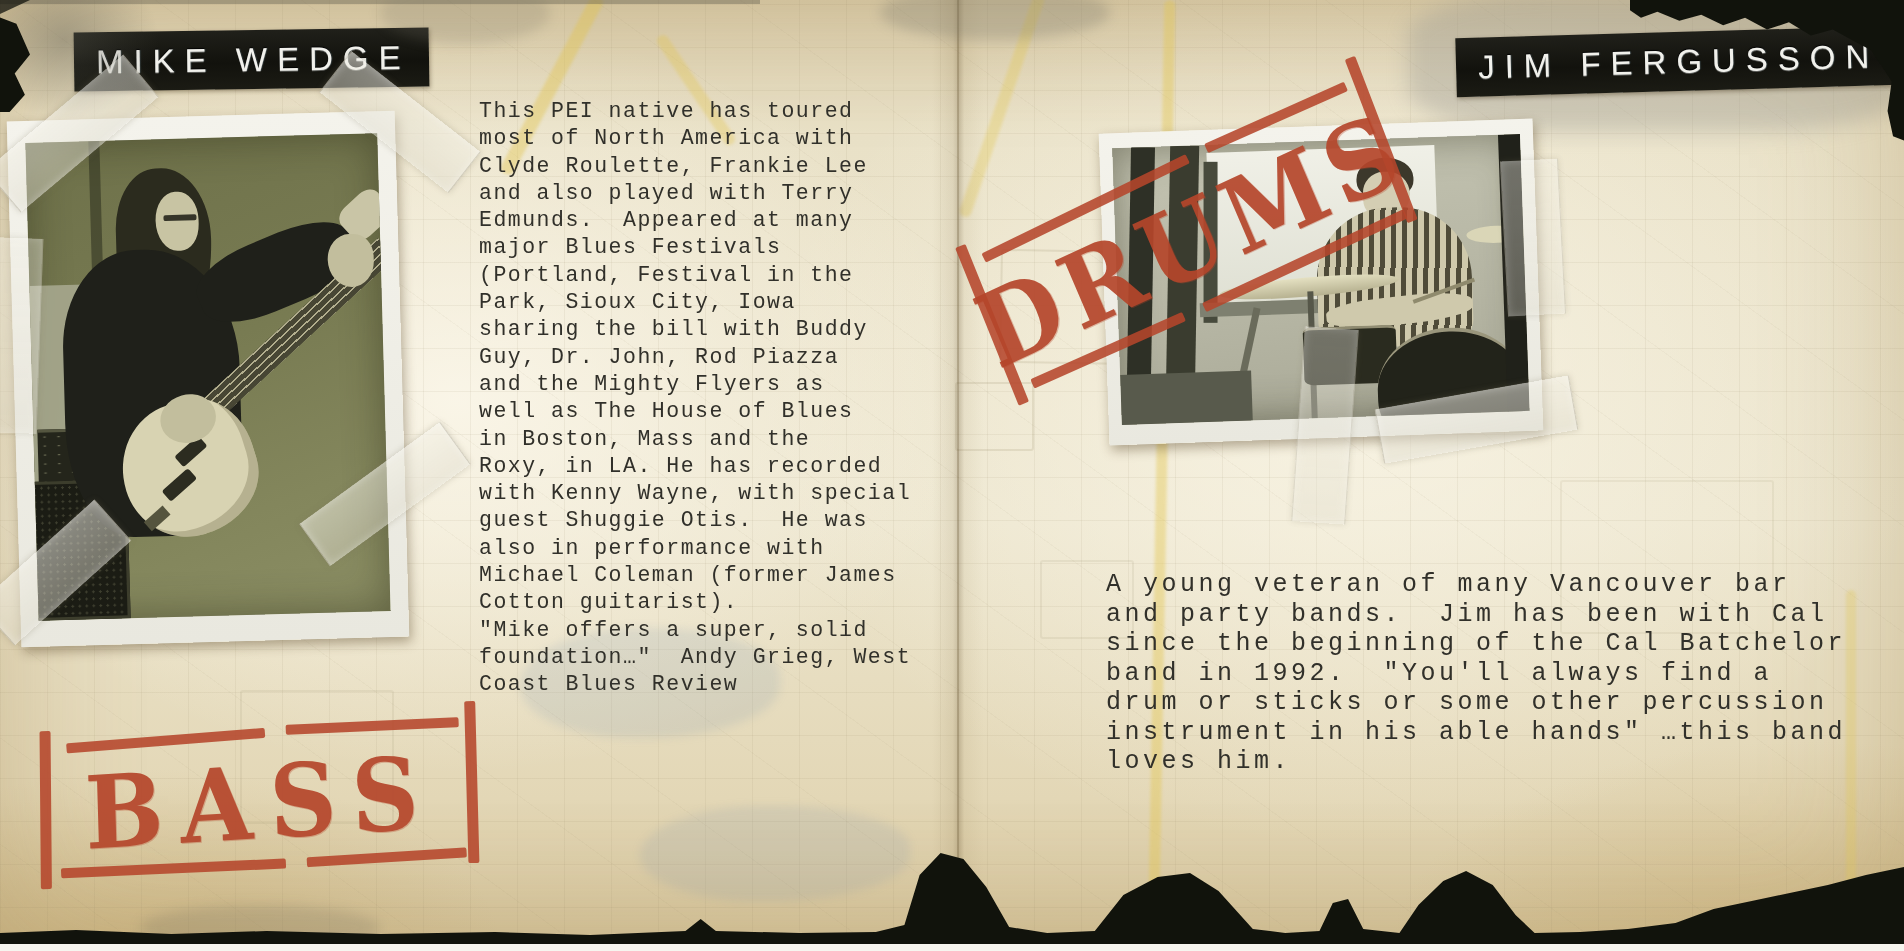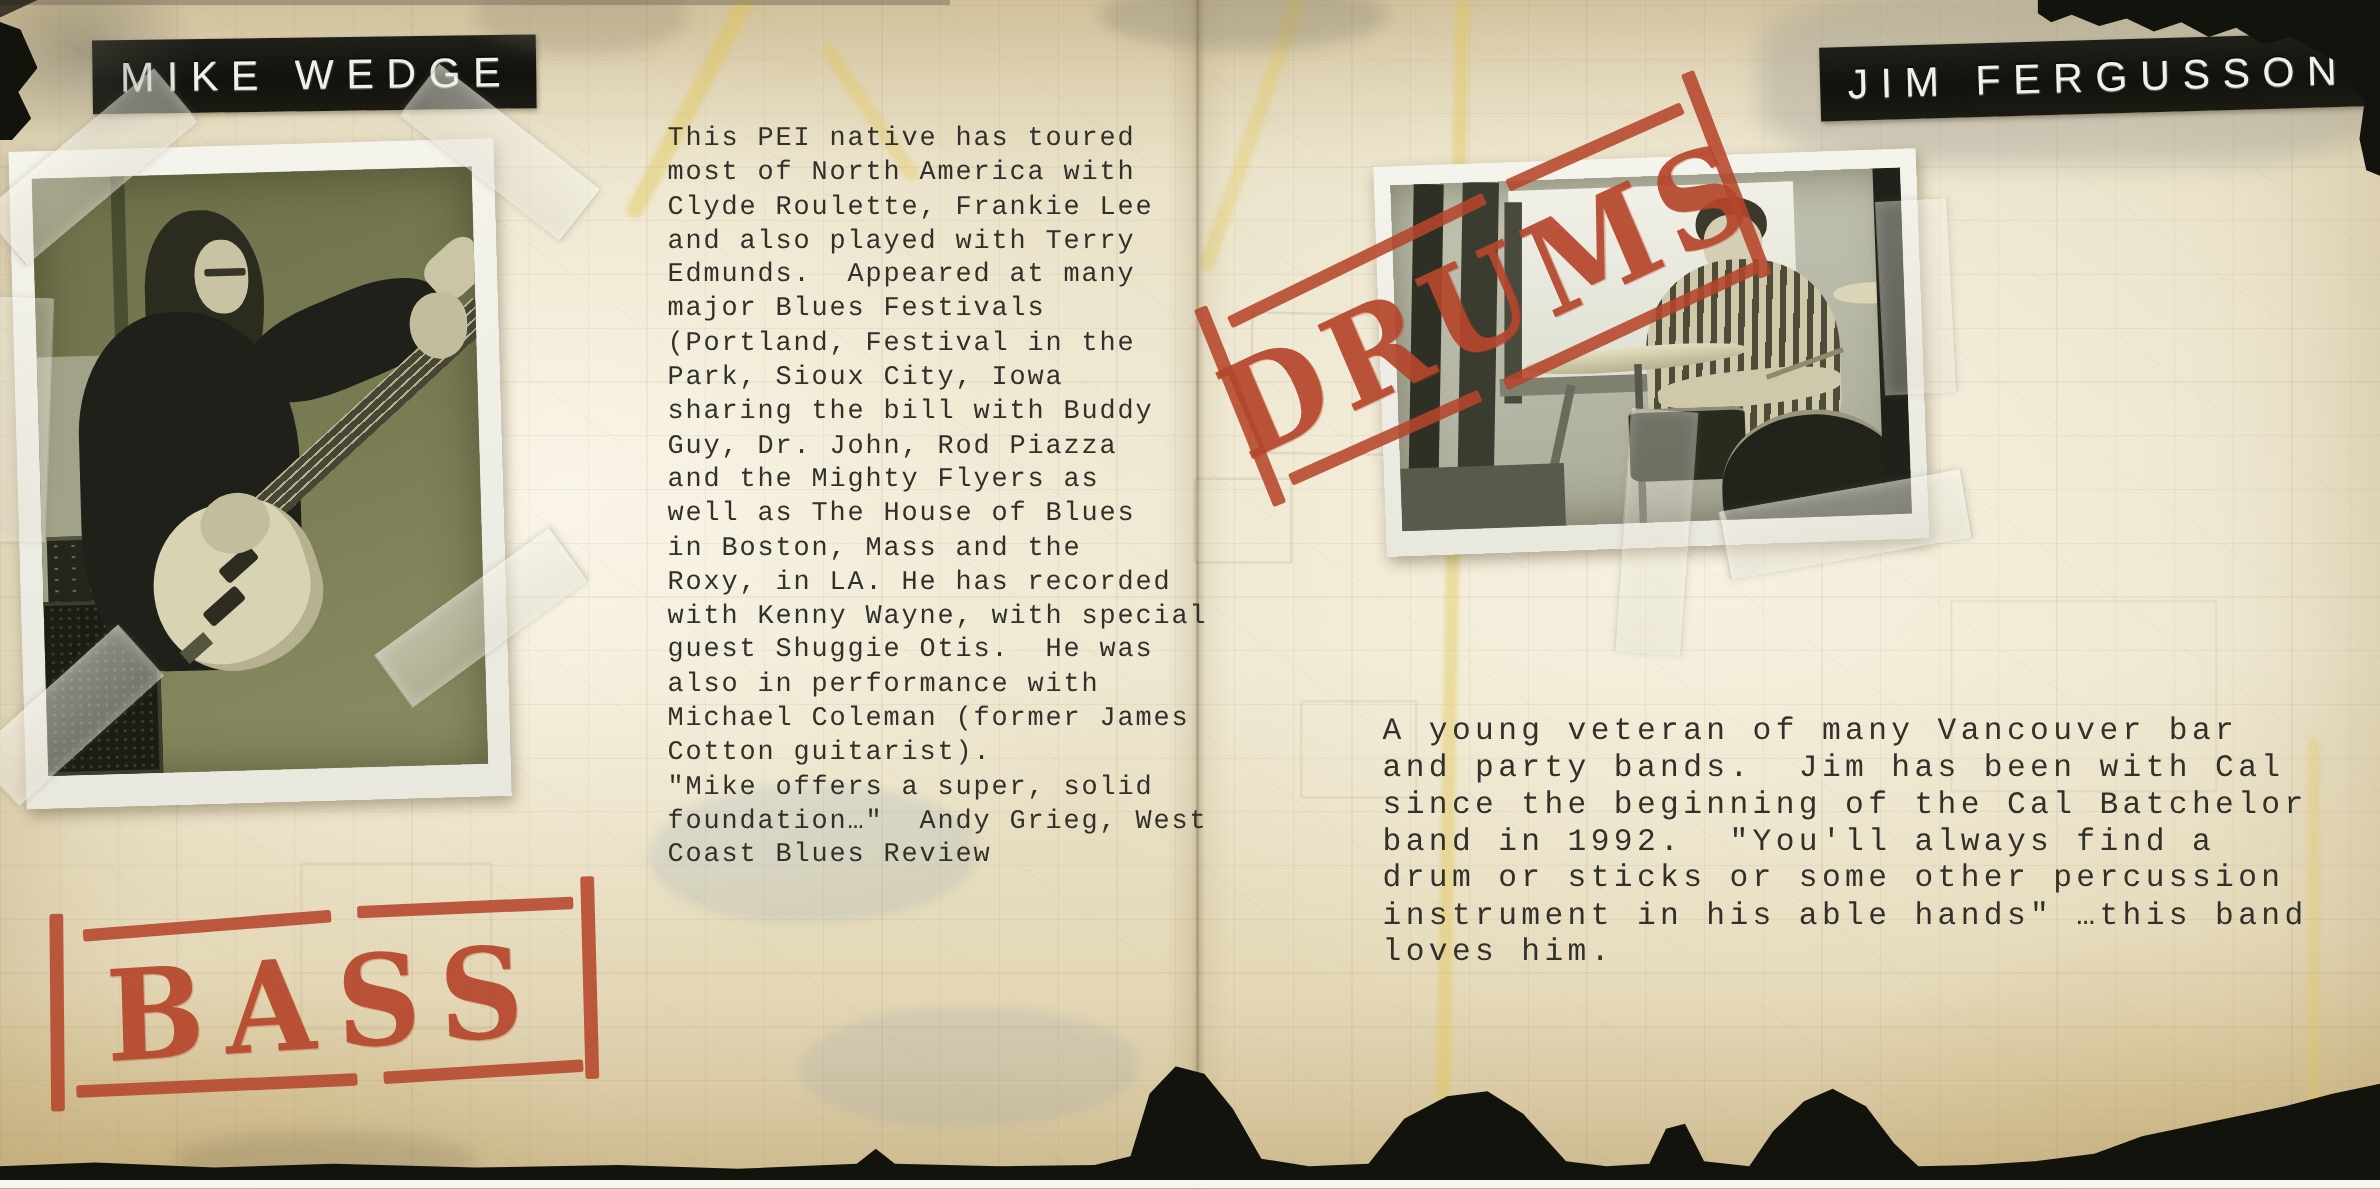--- a/index.html
+++ b/index.html
@@ -36,21 +36,21 @@
     box-shadow:1px 2px 4px rgba(60,45,20,.4);
   }
   .label-mike{left:74px;top:30px;transform:rotate(-0.8deg);}
   .label-jim{left:1456px;top:32px;transform:rotate(-1.6deg);}
 
   
   .bio{
     position:absolute;font-family:"Liberation Mono","DejaVu Sans Mono",monospace;
     color:#31302a;white-space:pre-wrap;
   }
-  .bio-left{left:534px;top:98px;width:480px;font-size:21.5px;line-height:27.3px;letter-spacing:1.5px;}
+  .bio-left{left:479px;top:98px;width:480px;font-size:21.5px;line-height:27.3px;letter-spacing:1.5px;}
   .bio-right{left:1106px;top:570px;width:810px;font-size:25px;line-height:29.5px;letter-spacing:3.5px;}
 
   
   .stamp{position:absolute;color:#b5462b;}
   .stamp-bass{left:44px;top:730px;width:432px;height:140px;transform:rotate(-3.5deg);}
   .stamp-drums{left:972px;top:162px;width:436px;height:150px;transform:rotate(-25deg);}
   .stamp-text{
     position:absolute;left:50%;top:52%;transform:translate(-50%,-50%) scaleY(1.08) skewX(-2deg);
     font-family:"DejaVu Serif",serif;font-weight:700;line-height:1;opacity:.92;white-space:nowrap;
     text-shadow:1px 1px 0 rgba(181,70,43,.35);

